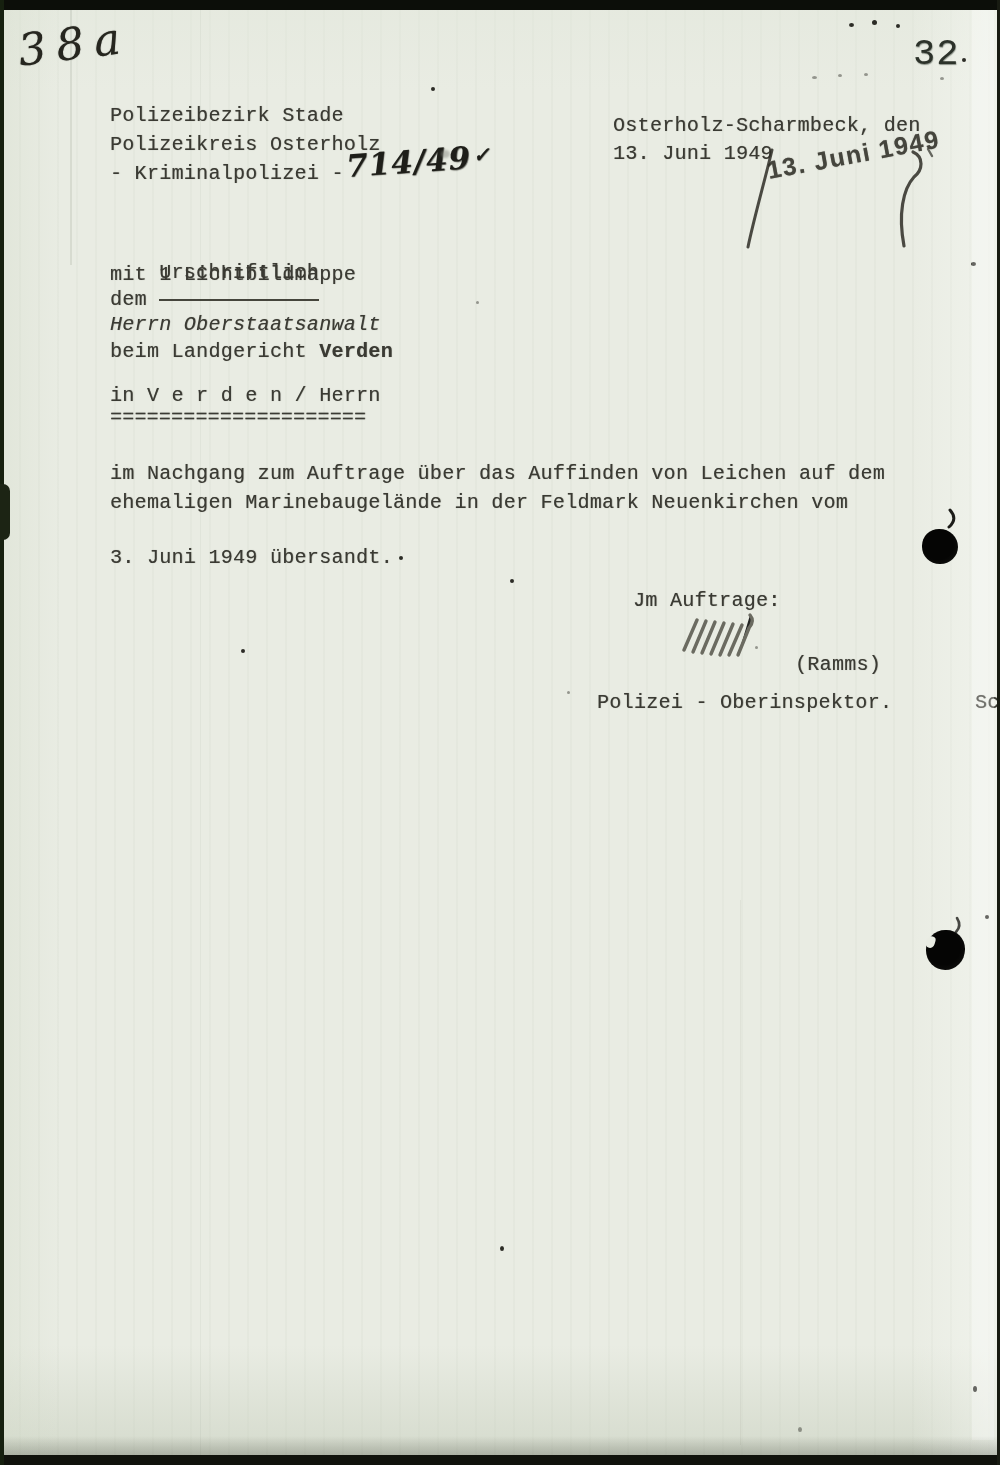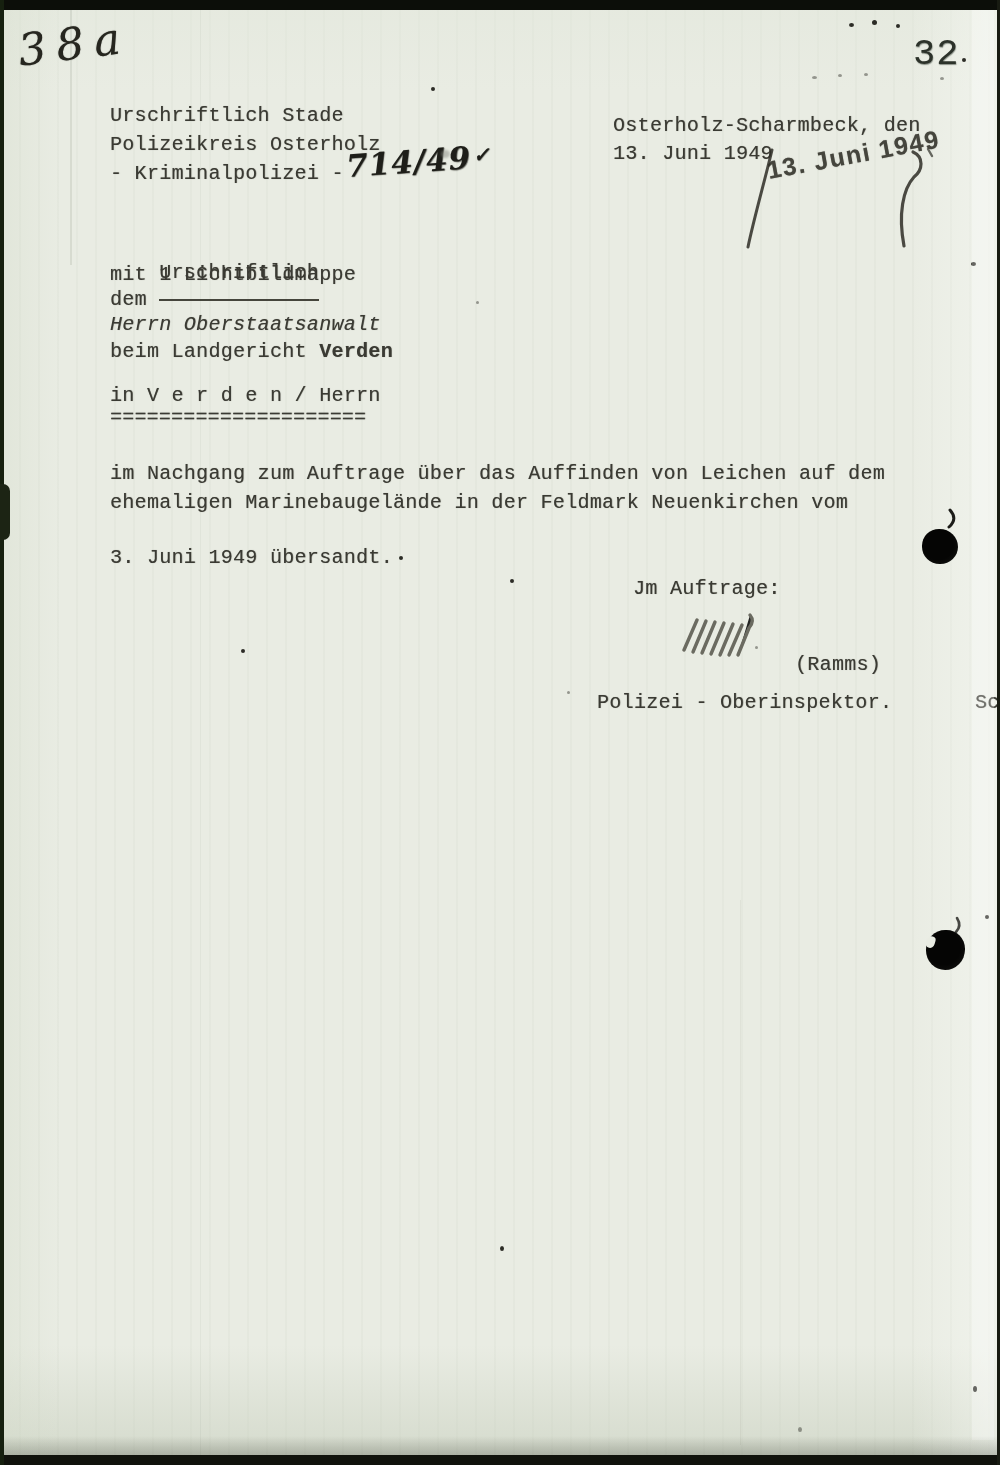--- a/index.html
+++ b/index.html
@@ -71,21 +71,21 @@
 </style>
 </head>
 <body>
 
 <div class="sheet">
 
   <div class="hand corner-note">38a</div>
 
   <div class="pagenum">32</div>
 
-  <div class="tw" style="left:110px;top:102px;">Urschriftlich Stade</div>
+  <div class="tw" style="left:110px;top:102px;">Polizeibezirk Stade</div>
   <div class="tw" style="left:110px;top:131px;">Polizeikreis Osterholz</div>
   <div class="tw" style="left:110px;top:160px;">- Kriminalpolizei -</div>
   <div class="hand file-number">
     <span>714/49</span><span class="file-number-mark">✓</span>
   </div>
 
   <div class="tw" style="left:613px;top:112px;">Osterholz-Scharmbeck, den</div>
   <div class="tw" style="left:613px;top:140px;">13. Juni 1949</div>
 
   <div class="stamp">13. Juni 1949</div>
@@ -97,21 +97,21 @@
   <div class="tw" style="left:110px;top:286px;">dem</div>
   <div class="tw" style="left:110px;top:311px;font-style:italic;">Herrn Oberstaatsanwalt</div>
   <div class="tw" style="left:110px;top:338px;text-align:center;"><span>beim Landgericht </span><span class="tw-bold">Verden</span></div>
   <div class="tw" style="left:110px;top:382px;">in V e r d e n / Herrn</div>
   <div class="tw" style="left:110px;top:404px;letter-spacing:0.2px;">=====================</div>
 
   <div class="tw" style="left:110px;top:460px;">im Nachgang zum Auftrage über das Auffinden von Leichen auf dem</div>
   <div class="tw" style="left:110px;top:489px;">ehemaligen Marinebaugelände in der Feldmark Neuenkirchen vom</div>
   <div class="tw" style="left:110px;top:516px;margin-top:28px;">3. Juni 1949 übersandt.</div>
 
-  <div class="tw" style="left:633px;top:575px;">Jm Auftrage:</div>
+  <div class="tw" style="left:633px;top:587px;">Jm Auftrage:</div>
   <div class="tw" style="left:795px;top:651px;">(Ramms)</div>
   <div class="tw" style="left:597px;top:689px;">Polizei - Oberinspektor.</div>
   <div class="tw" style="left:928px;top:689px;margin-left:47px;">Schl.</div>
 
   <svg class="marks" width="1000" height="1465" viewBox="0 0 1000 1465">
 
     <path d="M772,150 C765,180 754,218 748,247" stroke="#2e2d26" stroke-width="3" fill="none" stroke-linecap="round" opacity="0.85"></path>
 
     <path d="M913,152 C924,157 923,170 914,177 C903,189 898,214 904,246" stroke="#2e2d26" stroke-width="3.2" fill="none" stroke-linecap="round" opacity="0.85"></path>
     <path d="M928,149 l4,7" stroke="#2e2d26" stroke-width="2.4" fill="none" stroke-linecap="round" opacity="0.7"></path>

